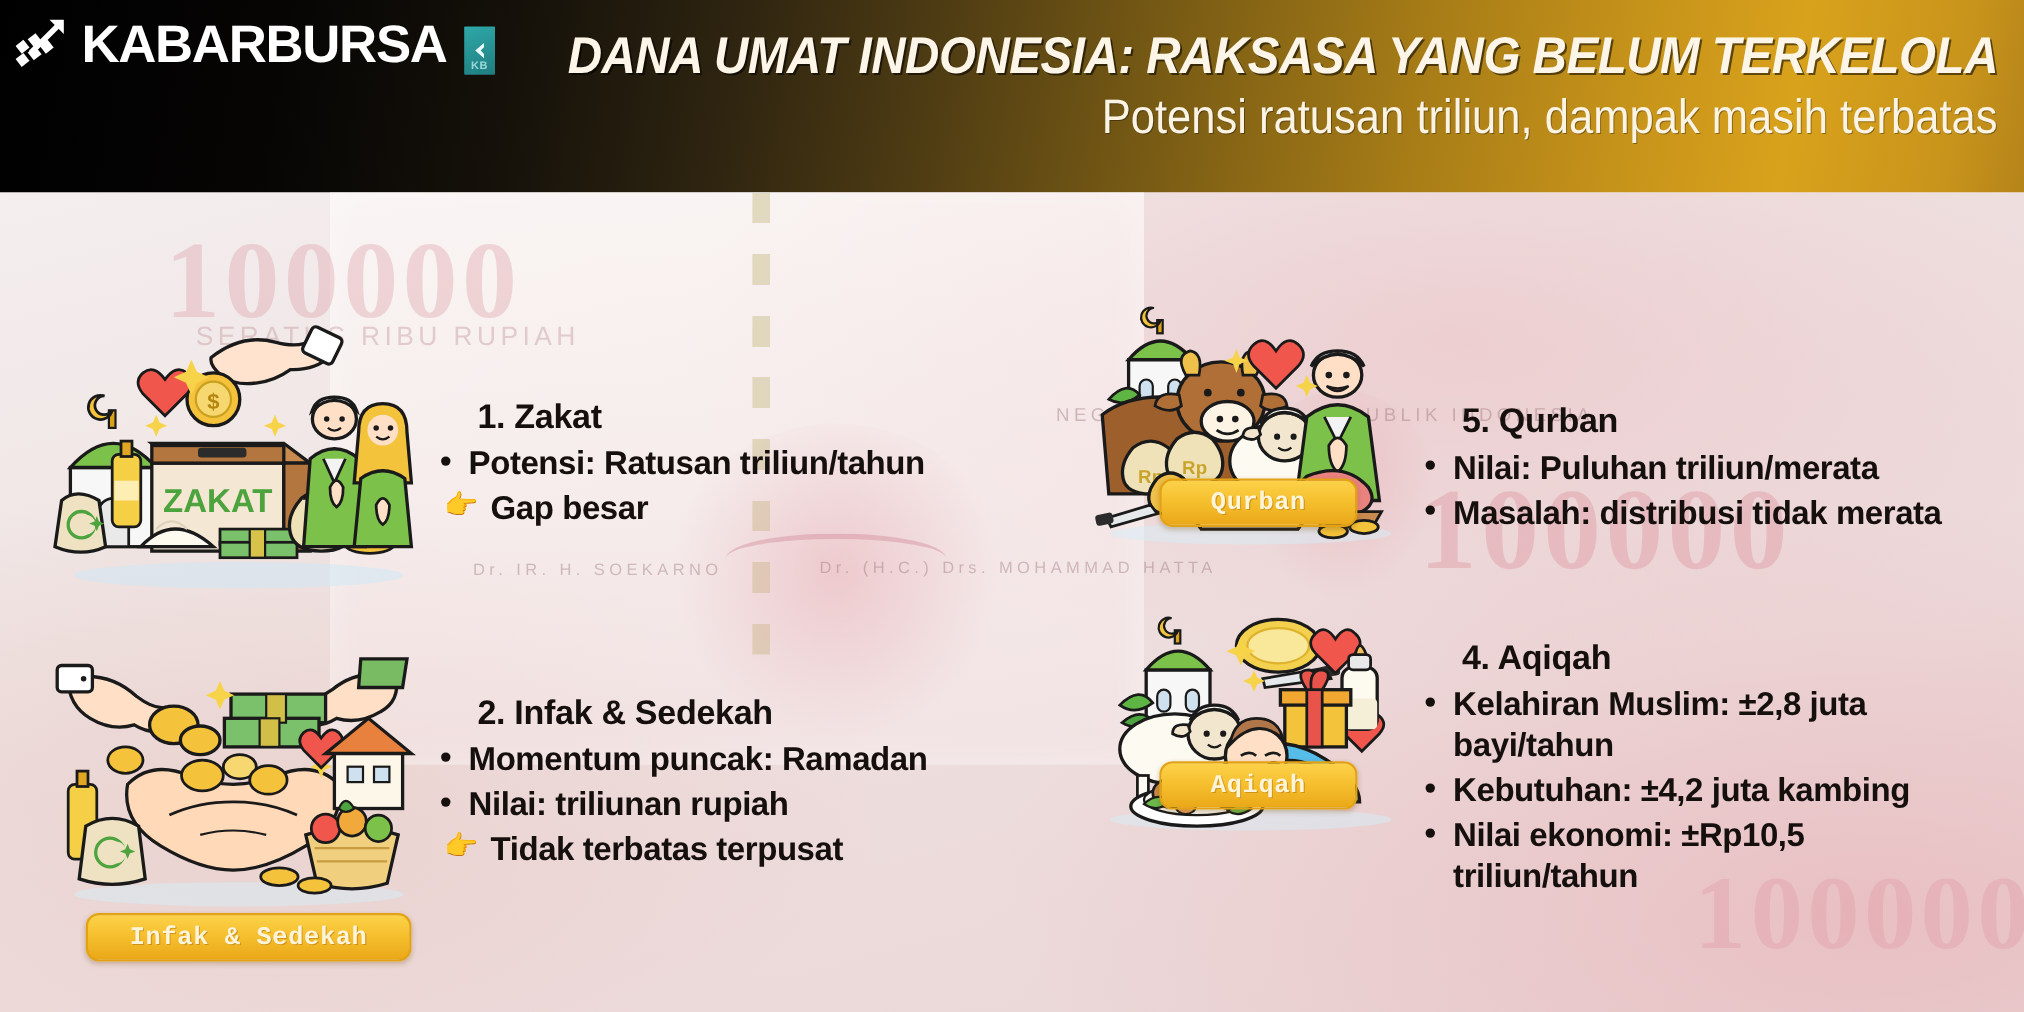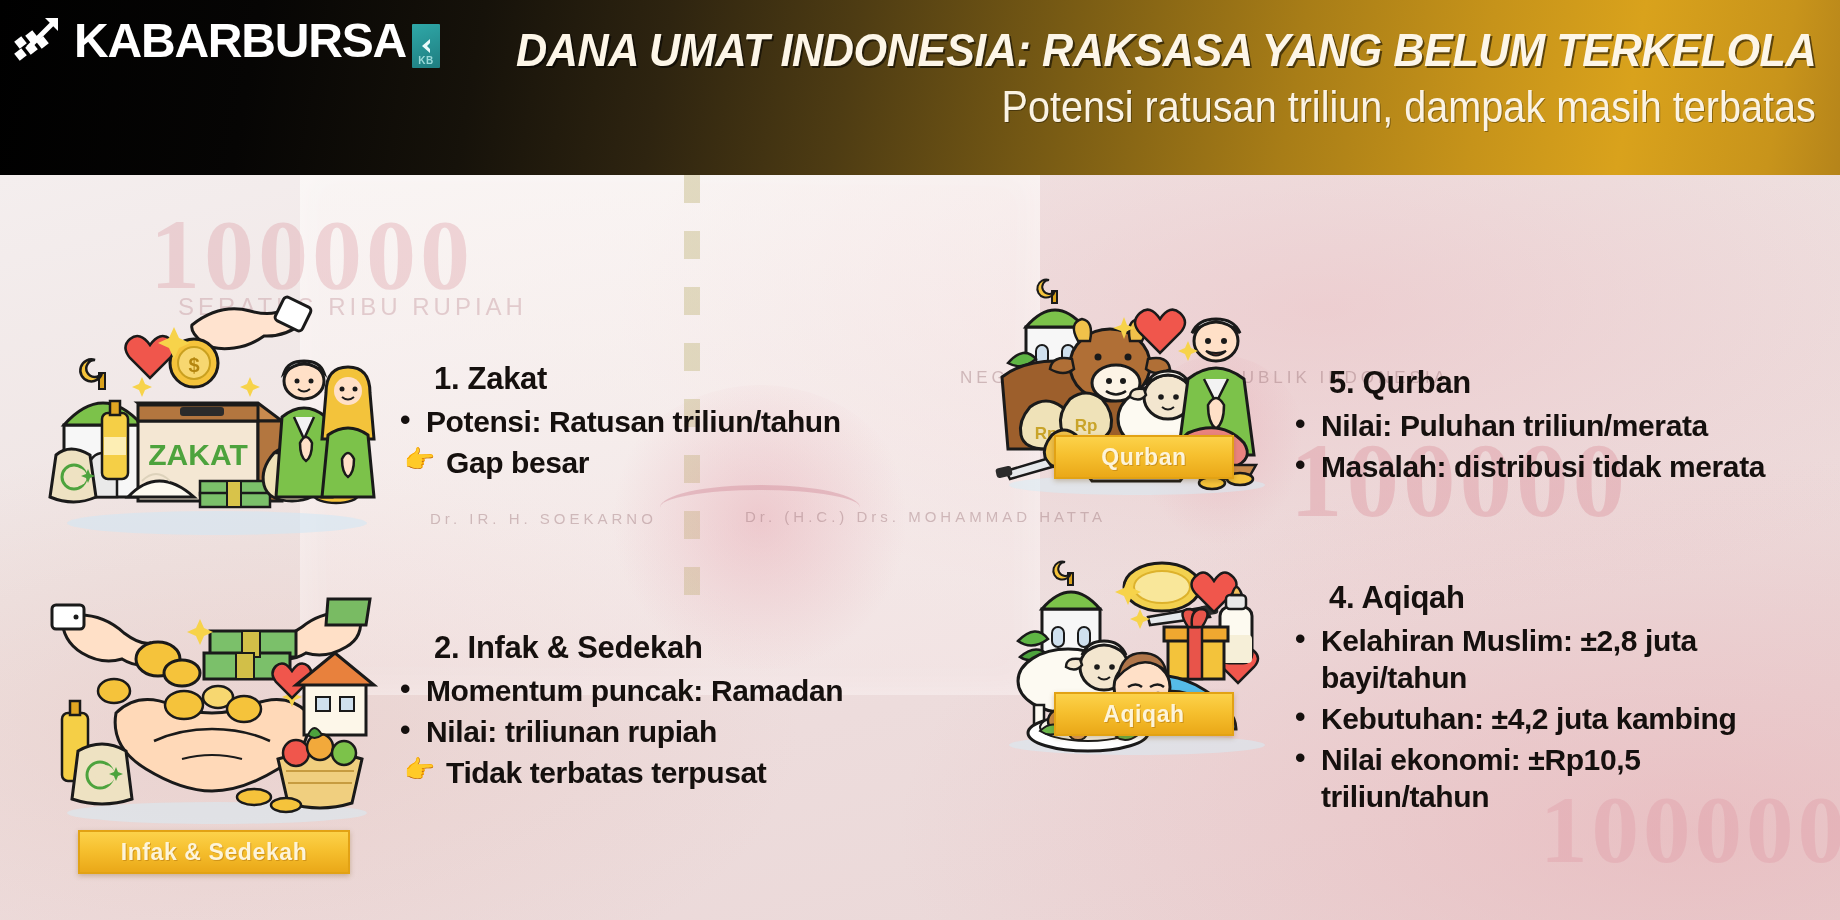--- a/index.html
+++ b/index.html
@@ -27,21 +27,21 @@
   }
   .logo-mark { width:54px; height:54px; flex:0 0 54px; }
   .logo-text {
     font-family:"Liberation Sans", sans-serif;
     font-weight:bold; font-size:48px; letter-spacing:-1.2px;
     color:#ffffff; line-height:54px; white-space:nowrap;
   }
   .logo-badge {
     width:28px; height:44px; background:linear-gradient(160deg,#2fa8a8,#1f7d80);
     display:flex; align-items:center; justify-content:center;
-    position:relative; margin-left:0; border-radius:1px;
+    position:relative; margin-left:10px; border-radius:1px;
   }
   .logo-badge .kb {
     position:absolute; bottom:2px; left:0; right:0; text-align:center;
     font-size:10px; font-weight:bold; color:#9ad9d9; letter-spacing:0.5px;
   }
 
   .head-title {
     position:absolute; right:24px; top:26px;
     font-family:"Liberation Sans Narrow","Liberation Sans", sans-serif;
     font-weight:bold; font-style:italic;
@@ -127,22 +127,23 @@
   .block li.point .hand {
     position:absolute; left:14px; top:3px; font-size:25px;
     color:#f5c44b; line-height:1;
   }
 
   
   .ribbon {
     position:absolute; height:44px;
     display:flex; align-items:center; justify-content:center;
     background:linear-gradient(180deg,#fcd24a 0%,#f6c02f 45%,#eaa818 100%);
-    border:2px solid #e2a214; border-radius:0;
+    border:2px solid #e2a214; border-radius:12px;
     box-shadow:0 2px 5px rgba(120,80,10,0.30);
+    font-family:Liberation Mono, monospace;
   }
   .ribbon span {
     font-weight:bold; font-size:23px; color:#fdf4da;
     letter-spacing:0.6px; text-shadow:1px 1px 0 rgba(190,130,20,0.65);
     white-space:nowrap;
   }
   .ribbon:before, .ribbon:after {
     content:""; position:absolute; top:7px; width:26px; height:32px;
     background:linear-gradient(180deg,#f8c838,#e09f12);
     border:2px solid #d79a10; z-index:-1;
@@ -330,21 +331,21 @@
       <rect x="28" y="106" width="10" height="14" fill="#e0a522" stroke="#1a1a1a" stroke-width="2.5"></rect>
       <path d="M36 156 q24 -14 48 0 l6 48 q-30 10 -60 0 z" fill="#eee2c2" stroke="#1a1a1a" stroke-width="3"></path>
       <circle cx="58" cy="180" r="13" fill="none" stroke="#4da33d" stroke-width="3"></circle>
       <circle cx="63" cy="180" r="10" fill="#eee2c2"></circle>
       <path d="M74 172 l2 5 l5 2 l-5 2 l-2 5 l-2 -5 l-5 -2 l5 -2 z" fill="#4da33d"></path>
 
       <ellipse cx="212" cy="202" rx="17" ry="8" fill="#f5c33b" stroke="#1a1a1a" stroke-width="2.5"></ellipse>
       <ellipse cx="244" cy="210" rx="15" ry="7" fill="#f5c33b" stroke="#1a1a1a" stroke-width="2.5"></ellipse>
     </svg>
 
-    <div class="ribbon" style="left:78px; top:655px; width:272px;">
+    <div class="ribbon" style="left:78px; top:655px; width:296px;">
       <span>Infak &amp; Sedekah</span>
     </div>
 
     <div class="block" style="left:390px; top:455px;">
       <h3>2. Infak &amp; Sedekah</h3>
       <ul>
         <li class="bullet">Momentum puncak: Ramadan</li>
         <li class="bullet">Nilai: triliunan rupiah</li>
         <li class="point"><span class="hand">👉</span><span>Tidak terbatas terpusat</span></li>
       </ul>

